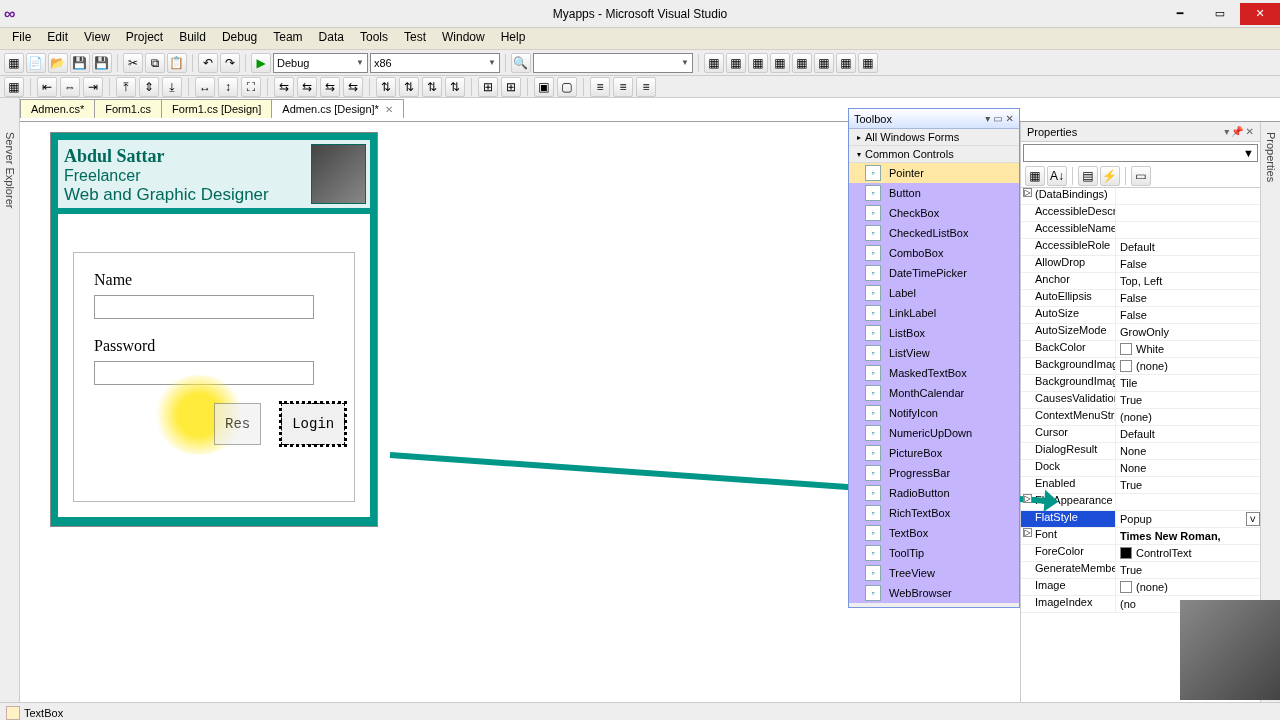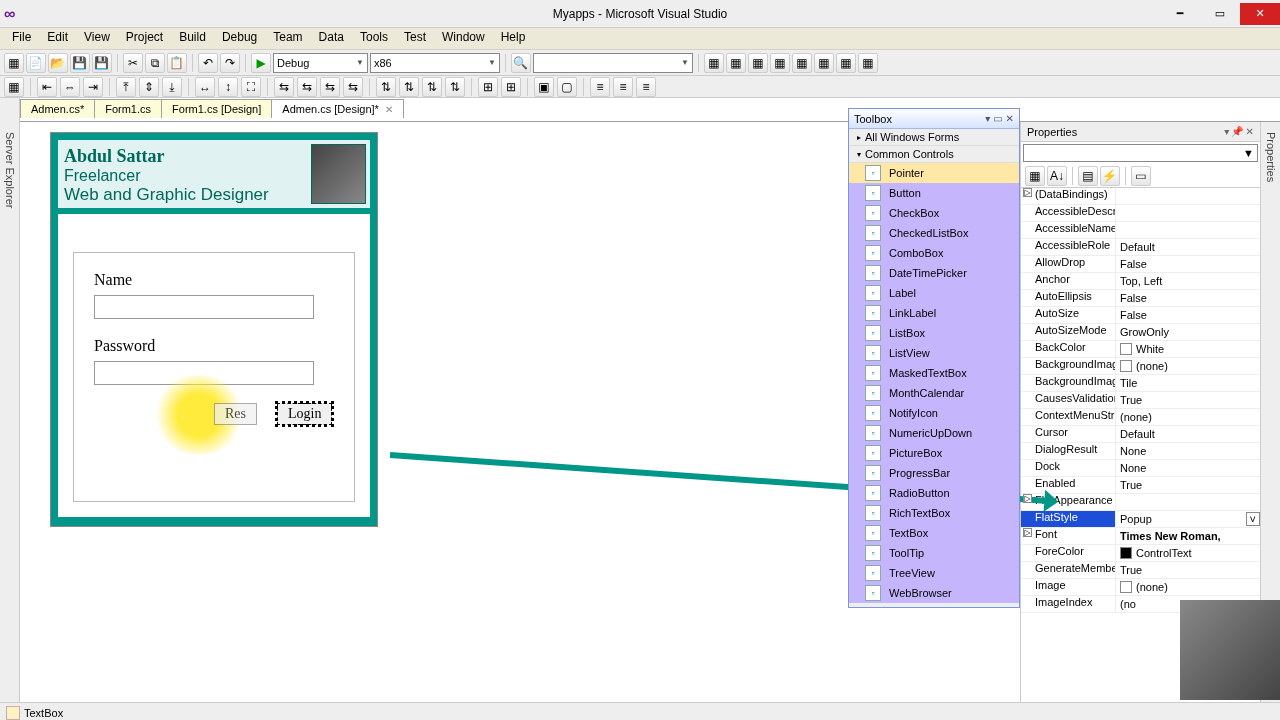--- a/index.html
+++ b/index.html
@@ -31,21 +31,21 @@
   .card .name{color:#00695c;font-weight:bold;font-family:Georgia,serif;font-size:18px}
   .card .line2{color:#00695c;font-size:16px}
   .card .line3{color:#00695c;font-size:17px}
   .photo{position:absolute;right:4px;top:4px;width:55px;height:60px;background:linear-gradient(135deg,#444,#888);border:1px solid #00695c}
   .panel{background:#fff;margin-top:4px;height:305px;position:relative;border:1px solid #009688;}
   .inner{position:absolute;left:15px;top:38px;right:15px;bottom:15px;border:1px solid #bbb;padding:18px 20px}
   .lbl{font-family:"Times New Roman",serif;font-size:16px;margin-bottom:6px}
   .txt{width:220px;height:24px;border:1px solid #999;background:#fff;margin-bottom:18px}
   .btns{display:flex;gap:20px;margin-left:120px;position:relative;margin-top:10px}
   .highlight{position:absolute;left:-60px;top:-28px;width:90px;height:80px;background:radial-gradient(circle,#ffeb3b 35%,rgba(255,235,59,0) 72%);border-radius:50%;z-index:0}
-  .btn{font-family:Liberation Serif, serif;font-size:14px;padding:2px 10px;position:relative;z-index:1;background:#f0f0f0;border:1px solid #888}
+  .btn{font-family:Liberation Mono, monospace;font-size:14px;padding:12px 10px;position:relative;z-index:1;background:#f0f0f0;border:1px solid #888}
   .btn.sel{border:1px dashed #000;outline:3px dotted #000;outline-offset:-1px}
   .arrow{position:absolute;left:370px;top:330px;width:660px;height:6px;background:#009688;transform-origin:left center;transform:rotate(4deg)}
   .arrow:after{content:"";position:absolute;right:-10px;top:-8px;border-left:14px solid #009688;border-top:11px solid transparent;border-bottom:11px solid transparent}
   .toolbox{position:absolute;right:260px;top:108px;width:172px;height:500px;background:#c4b5fd;border:1px solid #7a96df}
   .toolbox .tbhdr{height:20px;background:linear-gradient(#fff,#d6e3ff);border-bottom:1px solid #a6b8e0;display:flex;align-items:center;padding:0 5px;font-size:11px}
   .toolbox .tbhdr .sp{margin-left:auto;display:flex;gap:3px;color:#555;font-size:10px}
   .tblist{overflow-y:scroll;height:478px}
   .tbgroup{background:#eee;padding:2px 8px;font-size:11px;border-bottom:1px solid #ddd;display:flex;align-items:center}
   .tbgroup .tri{font-size:8px;margin-right:4px}
   .tbitem{display:flex;align-items:center;padding:2px 6px 2px 16px;font-size:11px}

